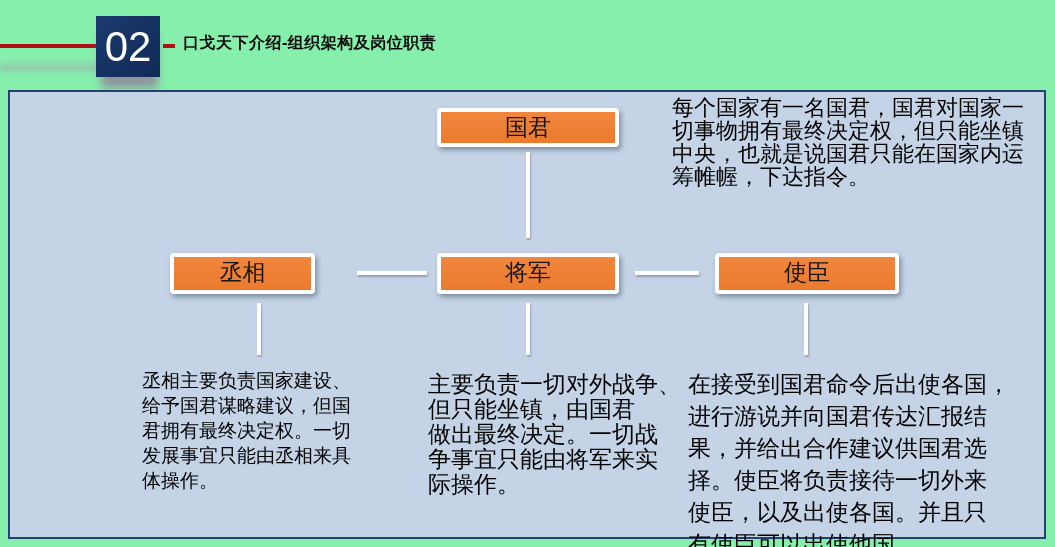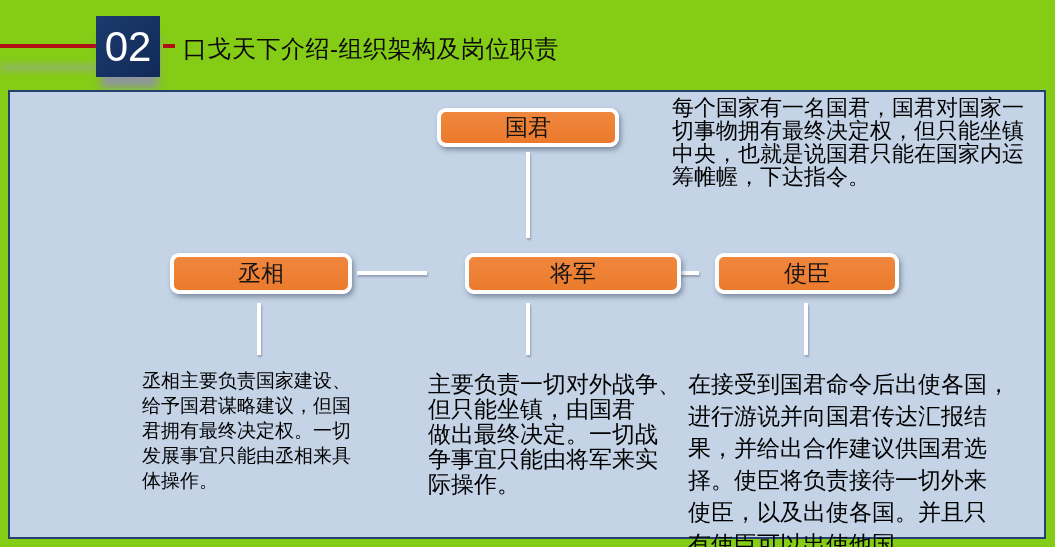--- a/index.html
+++ b/index.html
@@ -1,47 +1,47 @@
 <!DOCTYPE html>
 <html><head>
 <meta charset="utf-8">
 <style>
   * { margin:0; padding:0; box-sizing:border-box; }
   html,body { width:1055px; height:547px; background:#ffffff; overflow:hidden;
               font-family:"Liberation Sans","DejaVu Sans",sans-serif; }
-  .slide { position:relative; width:1055px; height:547px; background:#84cc16; }
+  .slide { position:relative; width:1055px; height:547px; background:#86efac; }
 
   
   .red-line { position:absolute; left:0; top:44px; width:97px; height:4px; background:#AE1016; }
   .red-line-shadow { position:absolute; left:0; top:64px; width:100px; height:7px;
                      background:#9aa0a8; filter:blur(3px); opacity:.55; }
   .red-dash { position:absolute; left:163px; top:44px; width:12px; height:4px; background:#AE1016; }
   .num-shadow { position:absolute; left:101px; top:36px; width:57px; height:52px;
                 background:#8f959c; filter:blur(4px); }
   .num-box { position:absolute; left:96px; top:16px; width:64px; height:61px;
              background:linear-gradient(135deg,#1c3a6e 0%,#112b58 100%);
              color:#ffffff; font-size:42px; font-weight:400;
              display:flex; align-items:center; justify-content:center; }
-  .slide-title { position:absolute; left:183px; top:33px; font-size:24px; font-weight:400;
+  .slide-title { position:absolute; left:183px; top:33px; font-size:16px; font-weight:700;
                  color:#0a0a0a; letter-spacing:.5px; white-space:nowrap; }
 
   
   .panel { position:absolute; left:8px; top:90px; width:1038px; height:449px;
            background:#C4D3E6; border:2px solid #25426F; }
 
   
   .node { position:absolute; height:41px;
           background:linear-gradient(#F0873E,#EB7A2C);
-          border:4px solid #ffffff; border-radius:9px;
+          border:4px solid #ffffff; border-radius:4px;
           box-shadow:2px 3px 5px rgba(70,82,104,.55);
-          display:flex; align-items:center; justify-content:center;
+          display:flex; align-items:flex-start; justify-content:center;
           font-size:23px; color:#141414; }
   .node-king     { left:427px; top:16px;  width:182px; height:39px; }
-  .node-minister { left:160px; top:161px; width:182px; }
-  .node-general  { left:427px; top:161px; width:216px;margin-left:28px; }
+  .node-minister { left:160px; top:161px; width:145px; }
+  .node-general  { left:427px; top:161px; width:182px; }
   .node-envoy    { left:705px; top:161px; width:184px; }
 
   
   .conn { position:absolute; background:#ffffff;
           box-shadow:1px 2px 2px rgba(90,100,120,.45); }
   .conn-v-king     { left:516px; top:60px;  width:4px; height:86px; }
   .conn-h-1        { left:347px; top:179px; width:70px; height:4px; }
   .conn-h-2        { left:625px; top:179px; width:64px; height:4px; }
   .conn-v-minister { left:247px; top:211px; width:4px; height:52px; }
   .conn-v-general  { left:516px; top:211px; width:4px; height:52px; }

